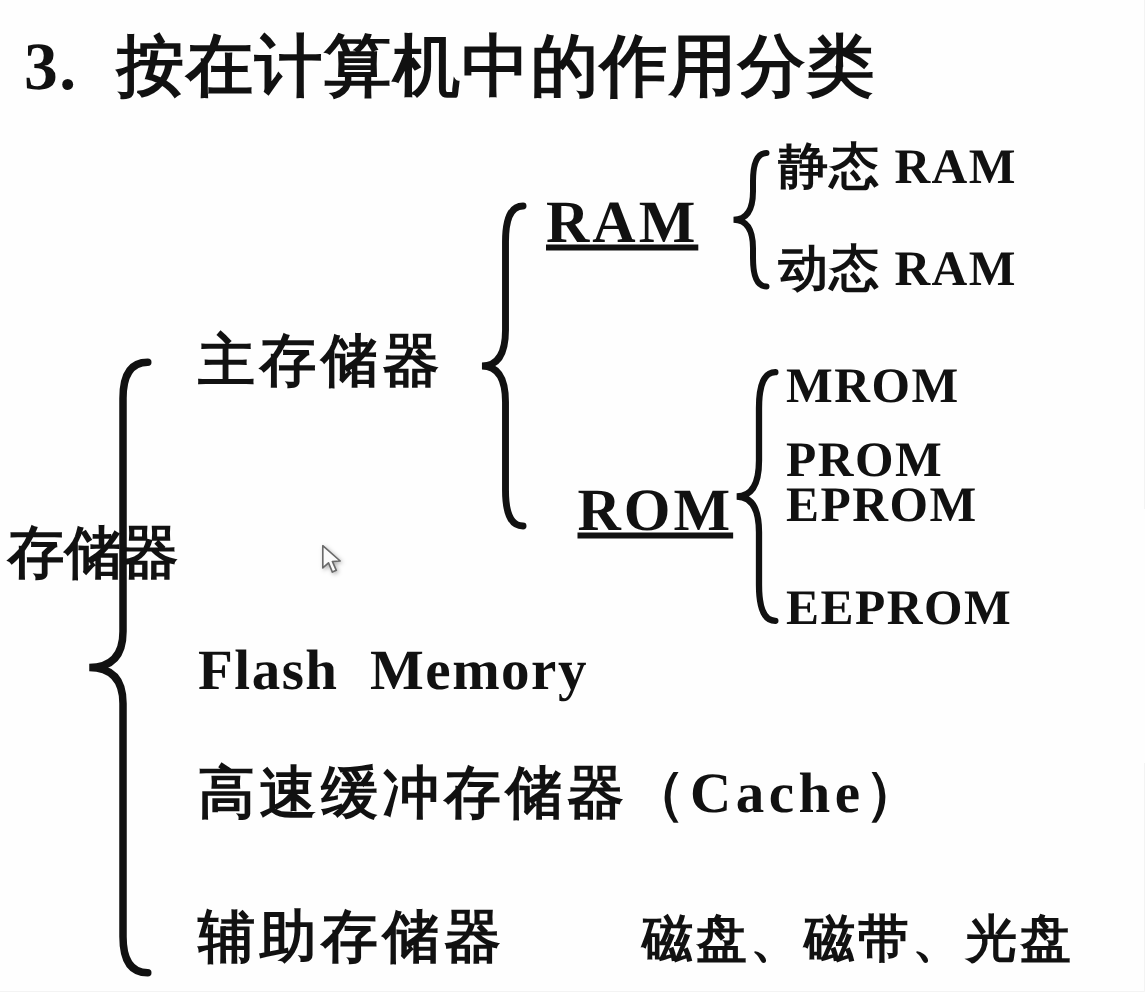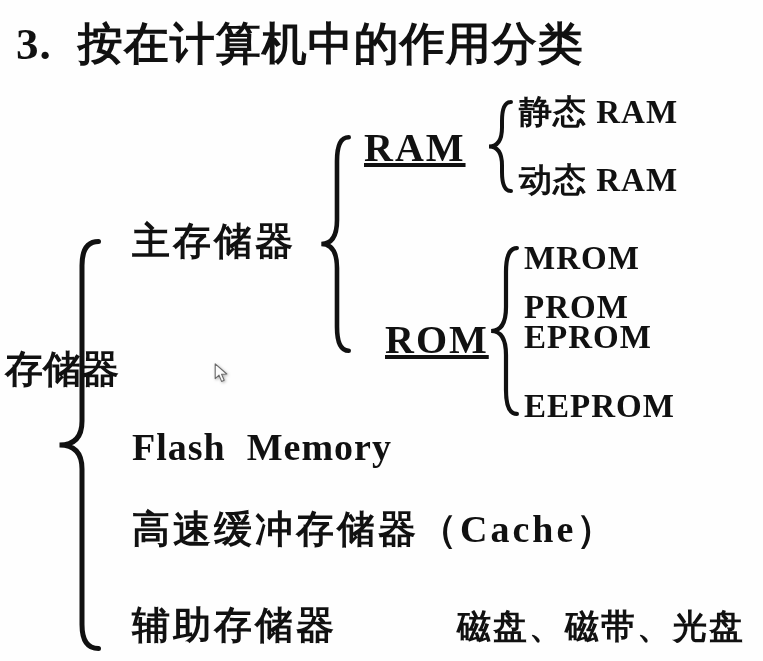--- a/index.html
+++ b/index.html
@@ -25,21 +25,21 @@
     left:5px;top:344px;width:44px;
     font-size:38px;line-height:1.36;
     word-break:break-all;text-align:center;
     letter-spacing:0;
   }
   
   .lvl1{font-size:38px;letter-spacing:3px;}
   .row-main   {left:132px;top:219px;}
   .row-flash  {left:132px;top:425px;letter-spacing:1px;}
   .row-cache  {left:132px;top:507px;}
-  .row-aux    {left:132px;top:603px;display:flex;align-items:baseline;gap:72px;}
+  .row-aux    {left:132px;top:603px;display:flex;align-items:baseline;gap:43px;}
   .aux-detail {font-size:34px;letter-spacing:2px;white-space:pre;line-height:1.1;margin-left:48px;}
   
   .lvl2{font-size:40px;letter-spacing:2px;text-decoration:underline;}
   .lbl-ram{left:364px;top:124px;}
   .lbl-rom{left:385px;top:316px;}
   
   .lvl3{font-size:33px;letter-spacing:1px;font-family:Liberation Serif, serif;}
   .leaf-sram  {left:519px;top:93px;}
   .leaf-dram  {left:519px;top:161px;}
   .leaf-mrom  {left:524px;top:239px;}

